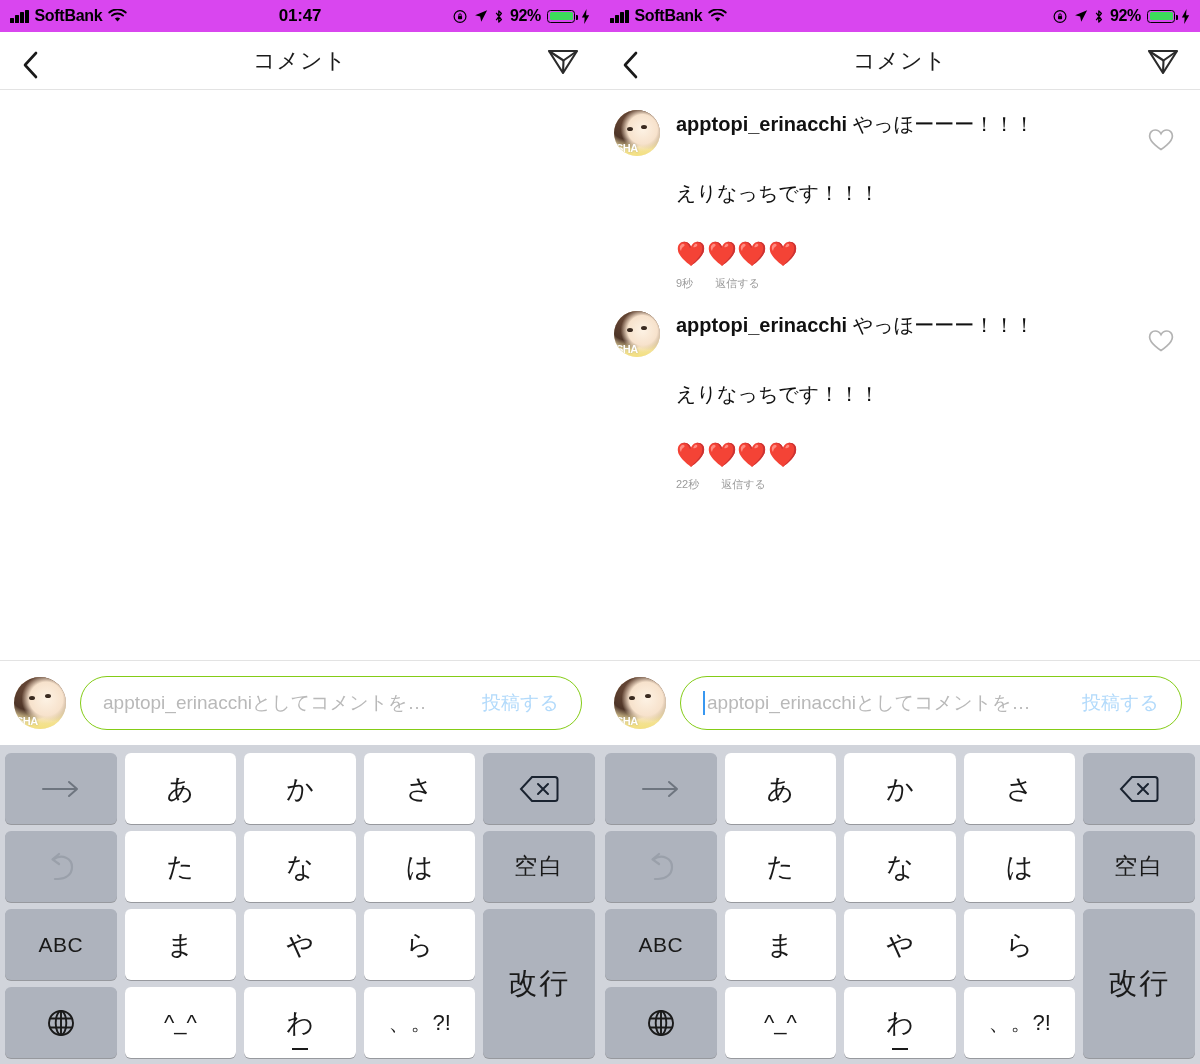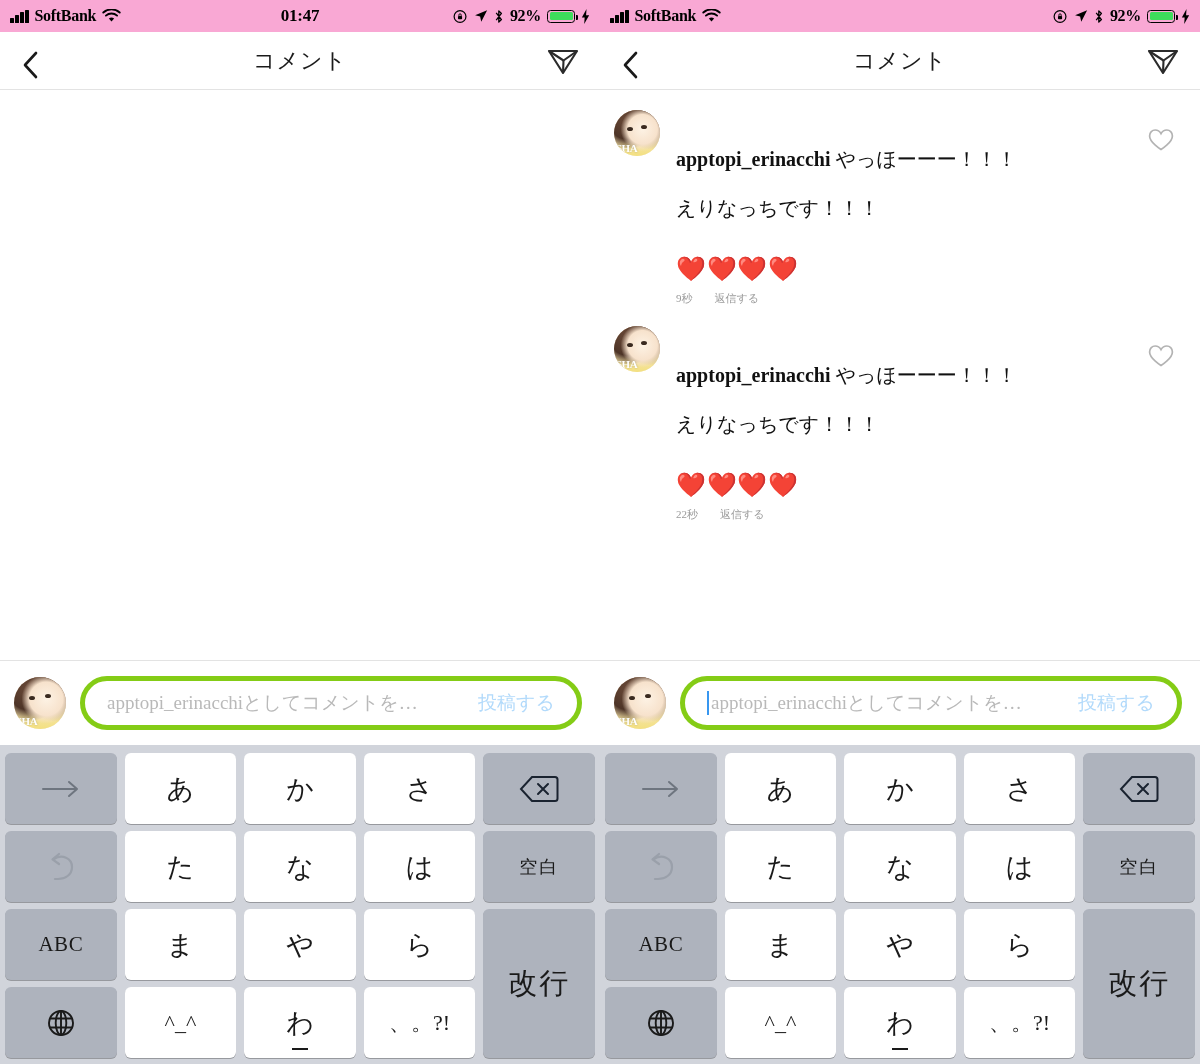--- a/index.html
+++ b/index.html
@@ -10,23 +10,22 @@
     overflow: hidden;
   }
   .screen {
     position: relative;
     width: 1200px; height: 1064px;
     display: flex;
   }
   .panel {
     position: relative;
     width: 600px; height: 1064px;
-    background: #f9a8d4;
+    background: #d946ef;
     overflow: hidden;
-    font-family: Liberation Serif, serif;
   }
 
   
   .statusbar {
     height: 32px;
     display: flex;
     align-items: center;
     padding: 0 10px;
     font-size: 17px;
     font-weight: bold;
@@ -109,23 +108,23 @@
   }
   .avatar .eye.l { left: 13px; top: 17px; }
   .avatar .eye.r { left: 27px; top: 15px; }
   .avatar .sha {
     position: absolute; bottom: 2px; left: 2px;
     font-size: 11px; font-weight: bold; color: #fff;
     letter-spacing: -0.5px;
     text-shadow: 0 0 2px rgba(0,0,0,.25);
   }
   .cbody { flex: 1; padding-left: 16px; padding-top: 2px; }
-  .cline { font-size: 20px; color: #111; line-height: 1.45; margin-top: 35px; }
+  .cline { font-size: 20px; color: #111; line-height: 1.45; }
   .cuser { font-weight: bold; }
-  .cline.sp { margin-top: 20px; }
+  .cline.sp { margin-top: 40px; }
   .chearts { margin-top: 34px; font-size: 24px; line-height: 1; letter-spacing: 1px; }
   .heart-emo { color: #ed2024; }
   .cmeta {
     margin-top: 10px;
     font-size: 11px; color: #9a9a9a;
     display: flex; gap: 22px;
   }
   .like-btn { position: absolute; right: 26px; top: 38px; }
 
   
@@ -157,21 +156,21 @@
     padding: 0 18px 0 14px;
     background: #fff;
     border-top: 1px solid #e3e3e3;
     gap: 14px;
   }
   .inputbar .avatar { width: 52px; height: 52px; min-width: 52px; margin-top: 0; }
   .inputbar .avatar .eye.l { left: 15px; top: 19px; }
   .inputbar .avatar .eye.r { left: 31px; top: 17px; }
   .field {
     flex: 1; height: 54px;
-    border: 5px solid #84cc16;
+    border: 1px solid #84cc16;
     border-radius: 27px;
     display: flex; align-items: center;
     padding: 0 22px 0 22px;
     position: relative;
   }
   .caret {
     width: 2px; height: 24px; background: #3897f0;
     margin-right: 2px; flex: 0 0 auto;
   }
   .ph {
@@ -198,21 +197,21 @@
   }
   .key {
     border-radius: 6px;
     display: flex; align-items: center; justify-content: center;
     font-size: 27px; color: #1a1a1a;
     box-shadow: 0 1px 0 rgba(0,0,0,0.28);
     user-select: none;
   }
   .key.white { background: #ffffff; }
   .key.gray  { background: #aeb3bd; }
-  .key.small { font-size: 18px; letter-spacing: 2px; }
+  .key.small { font-size: 23px; letter-spacing: 2px; }
   .key.abc   { font-size: 21px; letter-spacing: 0.5px; }
   .key.tiny  { font-size: 22px; }
   .key.enter { grid-row: span 2; font-size: 29px; letter-spacing: 2px; }
   .key.dim   { color: #7b828e; }
   .kw-sub { position: relative; }
   .kw-sub span.under {
     position: absolute; bottom: 8px; left: 50%;
     transform: translateX(-50%);
     width: 16px; height: 2px; background: #1a1a1a;
   }

